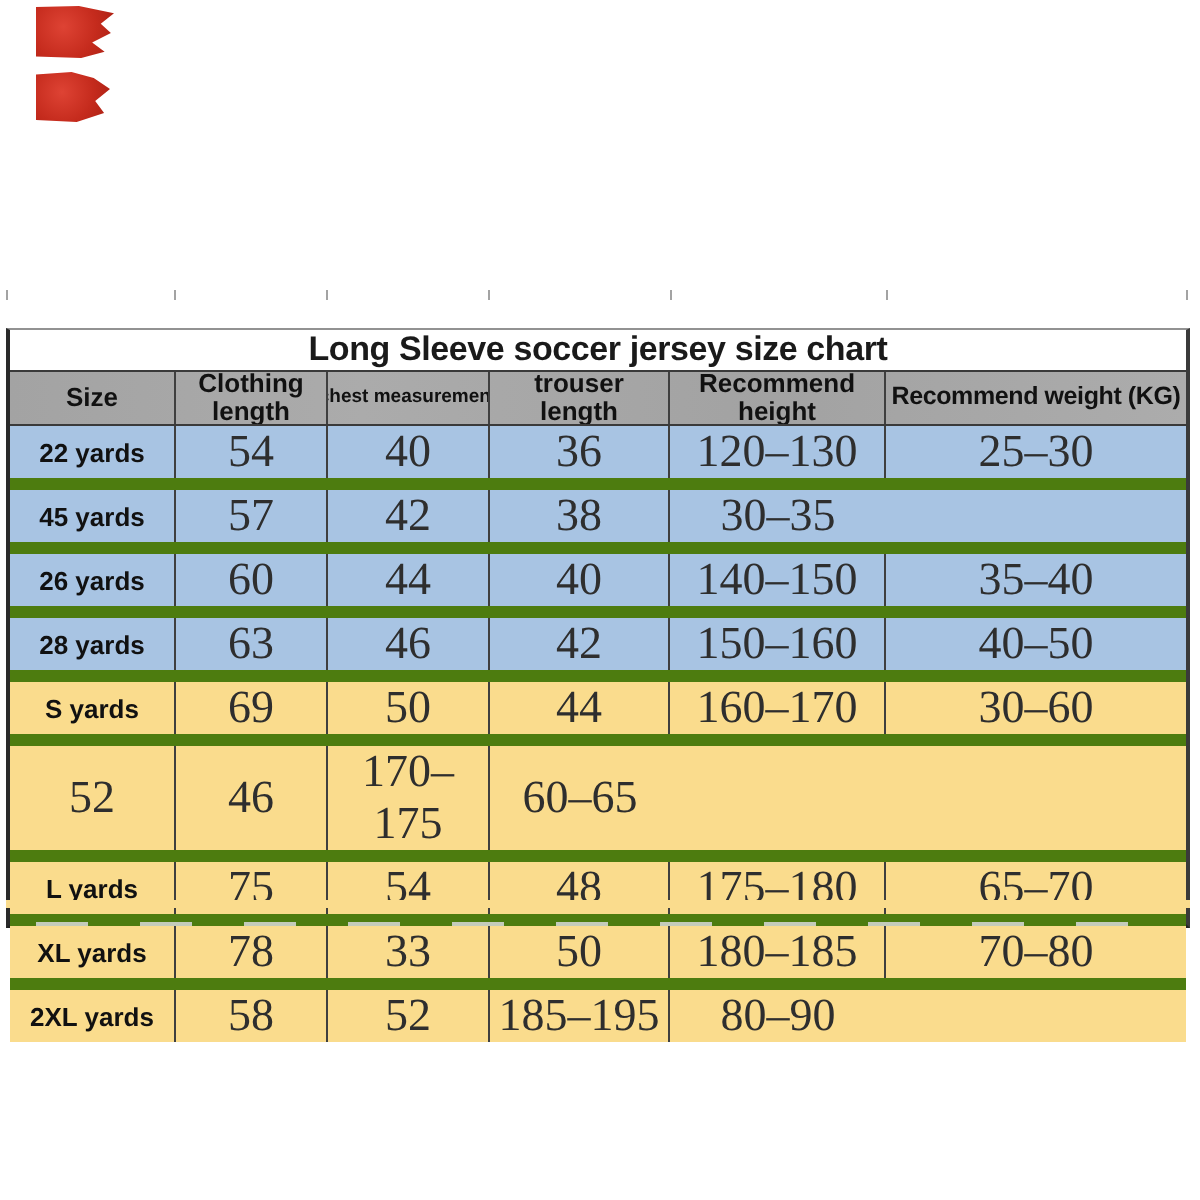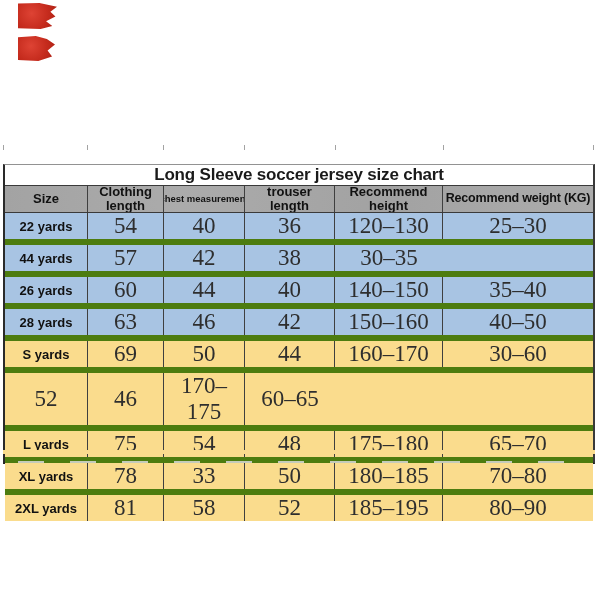--- a/index.html
+++ b/index.html
@@ -83,21 +83,21 @@
     <div class="row data-row blue">
       <div class="c sz">22 yards</div>
       <div class="c num">54</div>
       <div class="c num">40</div>
       <div class="c num">36</div>
       <div class="c num">120–130</div>
       <div class="c num">25–30</div>
     </div>
 
     <div class="row data-row blue">
-      <div class="c sz">44 yards</div>
+      <div class="c sz">45 yards</div>
       <div class="c num">57</div>
       <div class="c num">42</div>
       <div class="c num">38</div>
       <div class="c num">30–35</div>
     </div>
 
     <div class="row data-row blue">
       <div class="c sz">26 yards</div>
       <div class="c num">60</div>
       <div class="c num">44</div>
@@ -144,21 +144,20 @@
       <div class="c sz">XL yards</div>
       <div class="c num">78</div>
       <div class="c num">33</div>
       <div class="c num">50</div>
       <div class="c num">180–185</div>
       <div class="c num">70–80</div>
     </div>
 
     <div class="row data-row yellow">
       <div class="c sz">2XL yards</div>
-      <div class="c num">81</div>
       <div class="c num">58</div>
       <div class="c num">52</div>
       <div class="c num">185–195</div>
       <div class="c num">80–90</div>
     </div>
 
   </div>
 
   <div class="yellow-bleed"></div>
   <div class="torn-dashes"></div>

